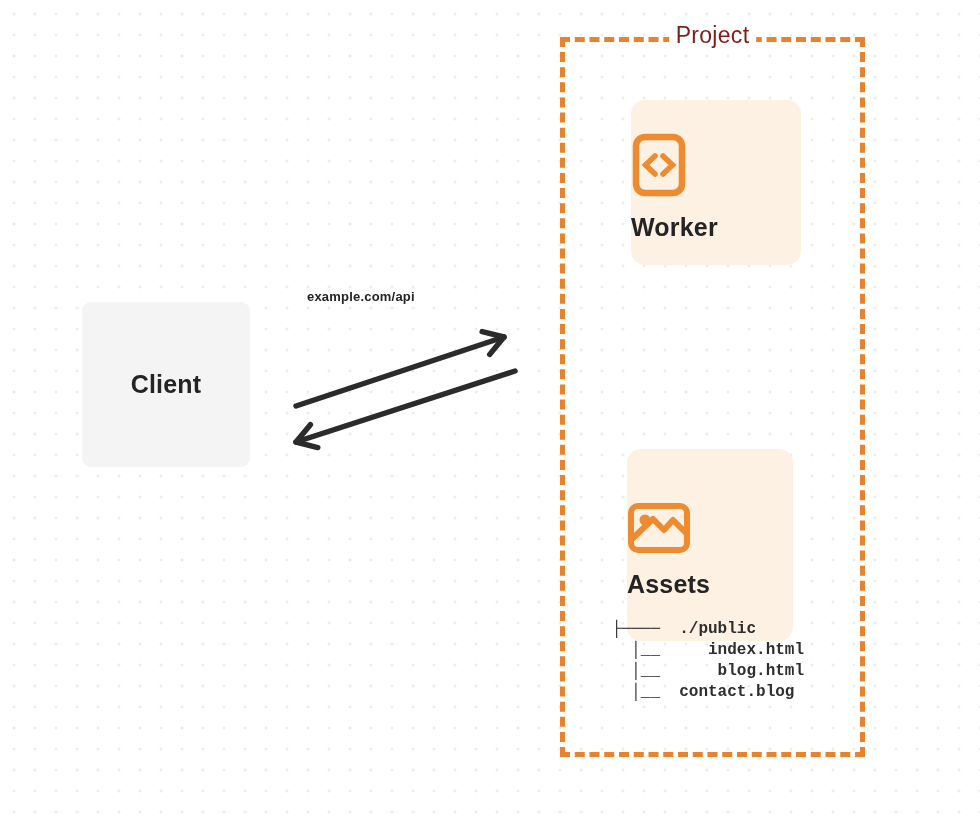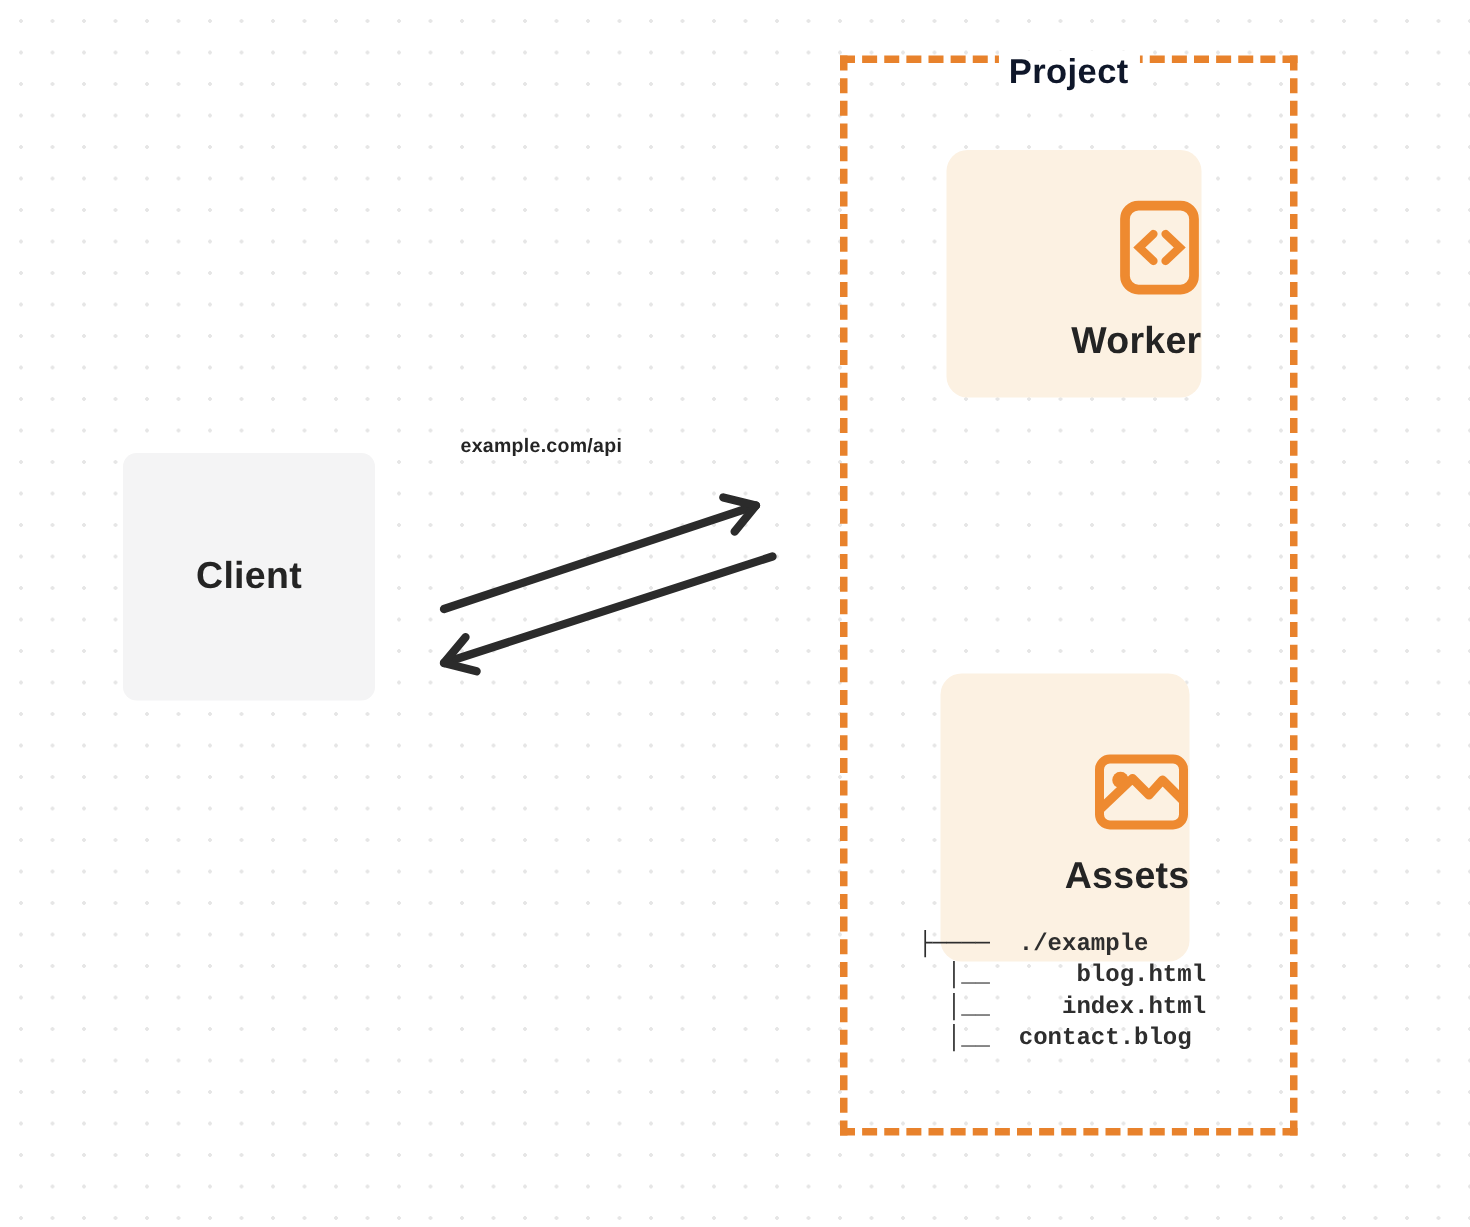--- a/index.html
+++ b/index.html
@@ -55,33 +55,32 @@
     border: 5px dashed #e8822c;
   }
   .project-label {
     position: absolute;
     top: -20px;
     left: 50%;
     transform: translateX(-50%);
     background: #ffffff;
     padding: 0 7px;
     font-size: 23px;
-    font-weight: 700;
-    color: #0f172a;
+    font-weight: 400;
+    color: #7f1d1d;
     letter-spacing: 0.3px;
     white-space: nowrap;
-    margin-top: 12px;
   }
   .inner-card {
     position: absolute;
     background: #fcf1e2;
     border-radius: 14px;
     display: flex;
     flex-direction: column;
-    align-items: flex-end;
+    align-items: flex-start;
     justify-content: center;
     gap: 16px;
     padding-top: 10px;
   }
   .worker-card { left: 66px; top: 58px;  width: 170px; height: 165px; }
   .assets-card { left: 62px; top: 407px; width: 166px; height: 192px; }
   .card-icon { display: block; }
   .file-tree {
     position: absolute;
     left: 47px; top: 577px;
@@ -133,20 +132,20 @@
     <div class="inner-card assets-card">
       <svg class="card-icon" width="64" height="52" viewBox="0 0 64 52" xmlns="http://www.w3.org/2000/svg">
         <rect x="4" y="4" width="56" height="44" rx="7" fill="none" stroke="#ee8a30" stroke-width="6"></rect>
         <circle cx="18" cy="18" r="5.5" fill="#ee8a30"></circle>
         <polyline points="5,37 26,17 37,28 46,18 59,31" fill="none" stroke="#ee8a30" stroke-width="6" stroke-linecap="round" stroke-linejoin="round"></polyline>
       </svg>
       <span class="node-label">Assets</span>
     </div>
 
     <div class="file-tree">
-      <div class="tree-line">├────  ./example</div>
+      <div class="tree-line">├────  ./public</div>
+      <div class="tree-line">  │__     index.html</div>
       <div class="tree-line">  │__      blog.html</div>
-      <div class="tree-line">  │__     index.html</div>
       <div class="tree-line">  │__  contact.blog</div>
     </div>
   </div>
 
 </div>
 
 </body></html>

